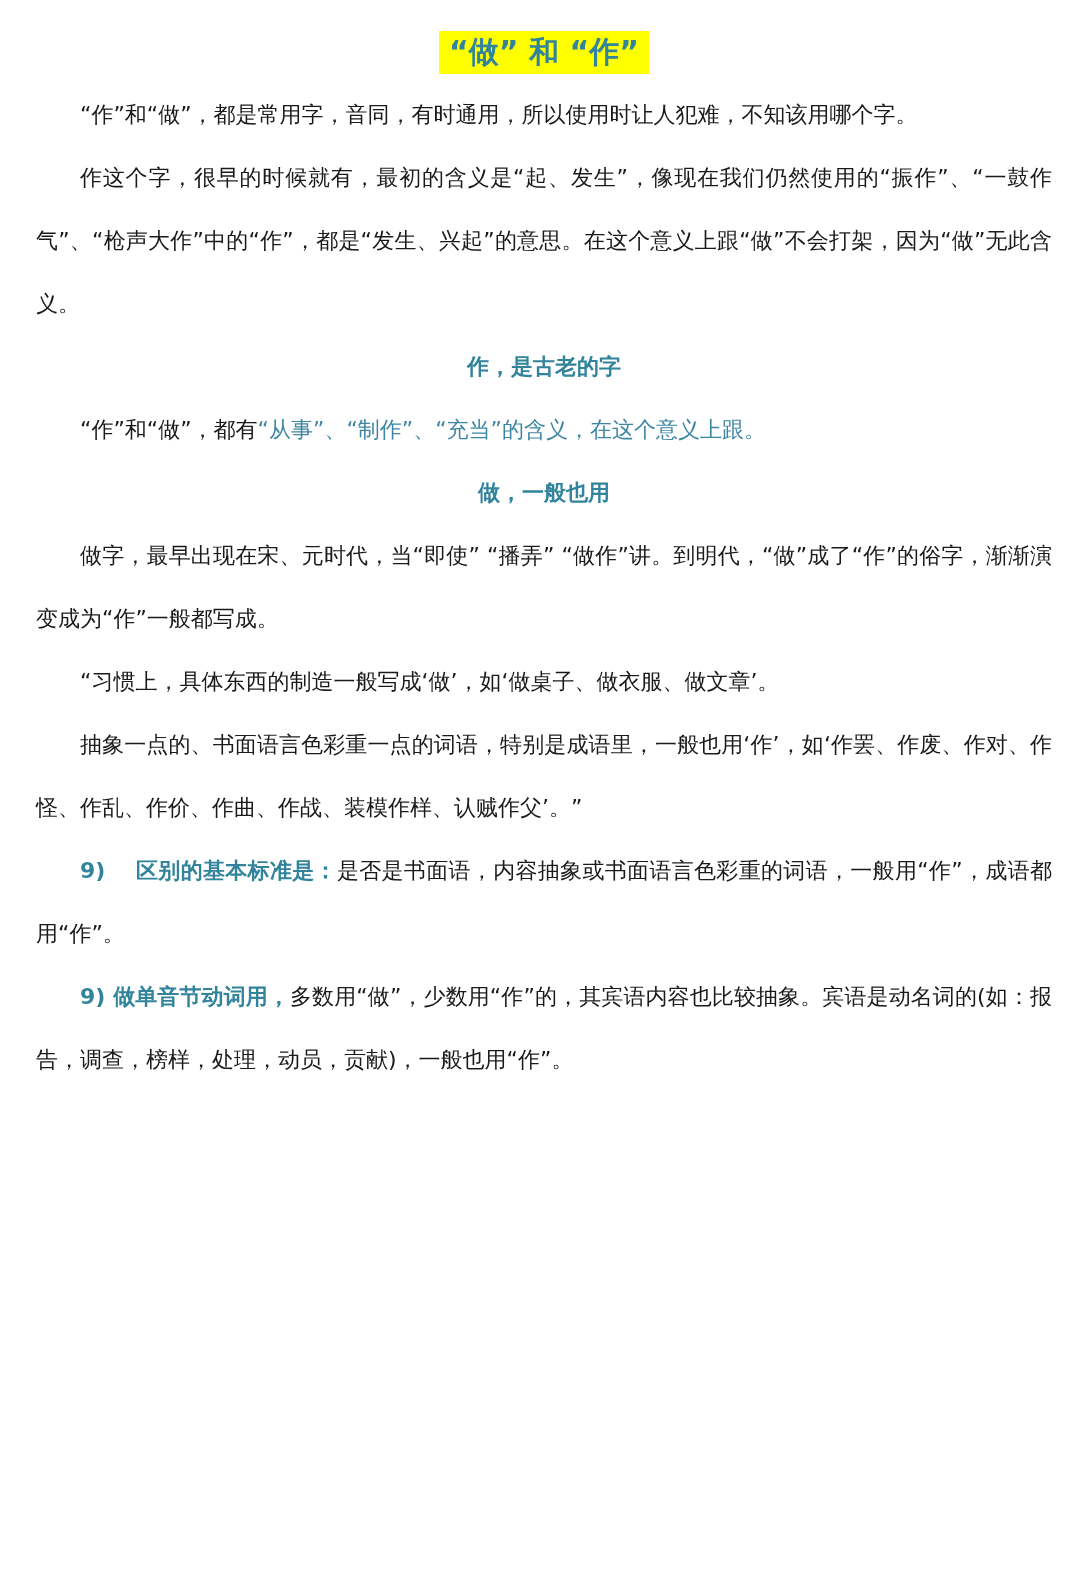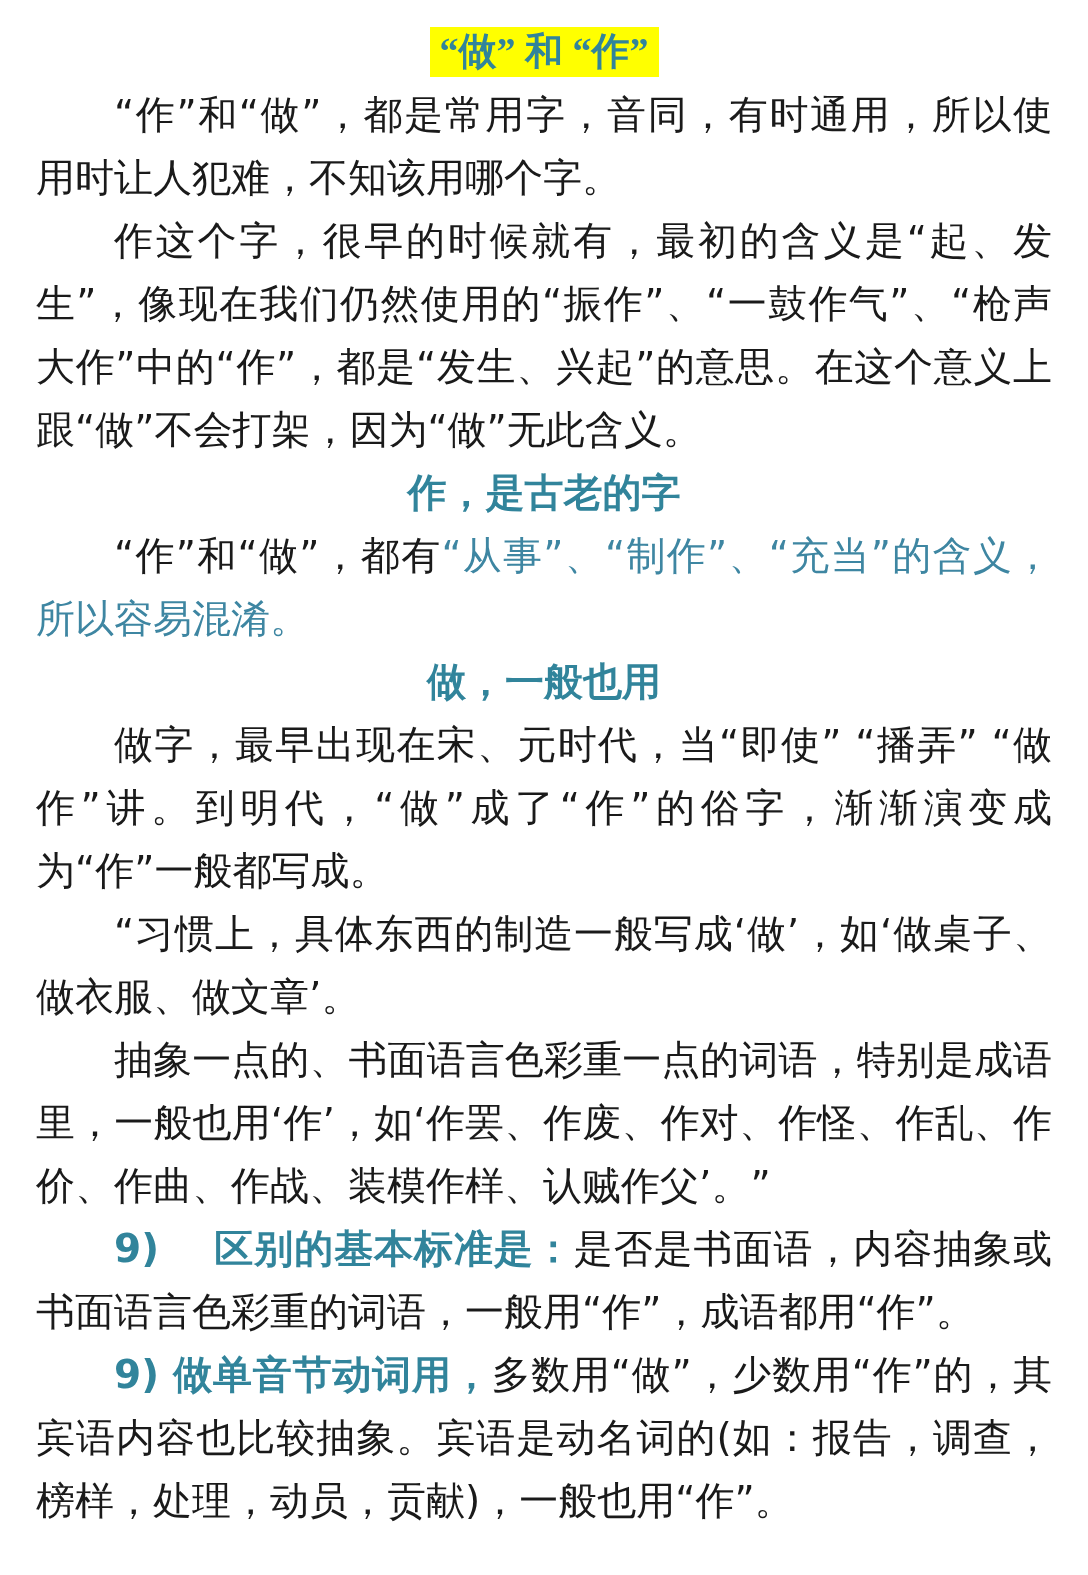--- a/index.html
+++ b/index.html
@@ -12,36 +12,35 @@
     height: 1575px;
     font-family: "DejaVu Sans", sans-serif;
     color: #1a1a1a;
     overflow: hidden;
   }
   .page {
     padding: 20px 36px 0 36px;
     box-sizing: border-box;
   }
   .line {
-    font-size: 39px;
+    font-size: 22px;
     line-height: 63px;
     margin: 0;
   }
   .body-para {
     text-indent: 2em;
     text-align: justify;
   }
   .center {
     text-align: center;
     text-indent: 0;
   }
   .doc-title-line {
-    font-size: 38px;
+    font-size: 30px;
     font-weight: 700;
-    font-family: Liberation Serif, serif;
   }
   .title-highlight {
     background: #ffff00;
     color: #31849b;
     padding: 3px 10px 5px 10px;
   }
   .section-heading {
     color: #31849b;
     font-weight: 700;
   }
@@ -65,21 +64,21 @@
   <div class="line center doc-title-line">
     <span class="title-highlight">“做” 和 “作”</span>
   </div>
 
   <p class="line body-para">“作”和“做”，都是常用字，音同，有时通用，所以使用时让人犯难，不知该用哪个字。</p>
 
   <p class="line body-para">作这个字，很早的时候就有，最初的含义是“起、发生”，像现在我们仍然使用的“振作”、“一鼓作气”、“枪声大作”中的“作”，都是“发生、兴起”的意思。在这个意义上跟“做”不会打架，因为“做”无此含义。</p>
 
   <p class="line center section-heading">作，是古老的字</p>
 
-  <p class="line body-para"><span>“作”和“做”，都有</span><span class="teal-inline">“从事”、“制作”、“充当”的含义，所以容易混淆。</span></p>
+  <p class="line body-para"><span>“作”和“做”，都有</span><span class="teal-inline">“从事”、“制作”、“充当”的含义，在这个意义上跟。</span></p>
 
   <p class="line center section-heading">做，一般也用</p>
 
   <p class="line body-para">做字，最早出现在宋、元时代，当“即使” “播弄” “做作”讲。到明代，“做”成了“作”的俗字，渐渐演变成为“作”一般都写成。</p>
 
   <p class="line body-para">“习惯上，具体东西的制造一般写成‘做’，如‘做桌子、做衣服、做文章’。</p>
 
   <p class="line body-para">抽象一点的、书面语言色彩重一点的词语，特别是成语里，一般也用‘作’，如‘作罢、作废、作对、作怪、作乱、作价、作曲、作战、装模作样、认贼作父’。”</p>
 
 

